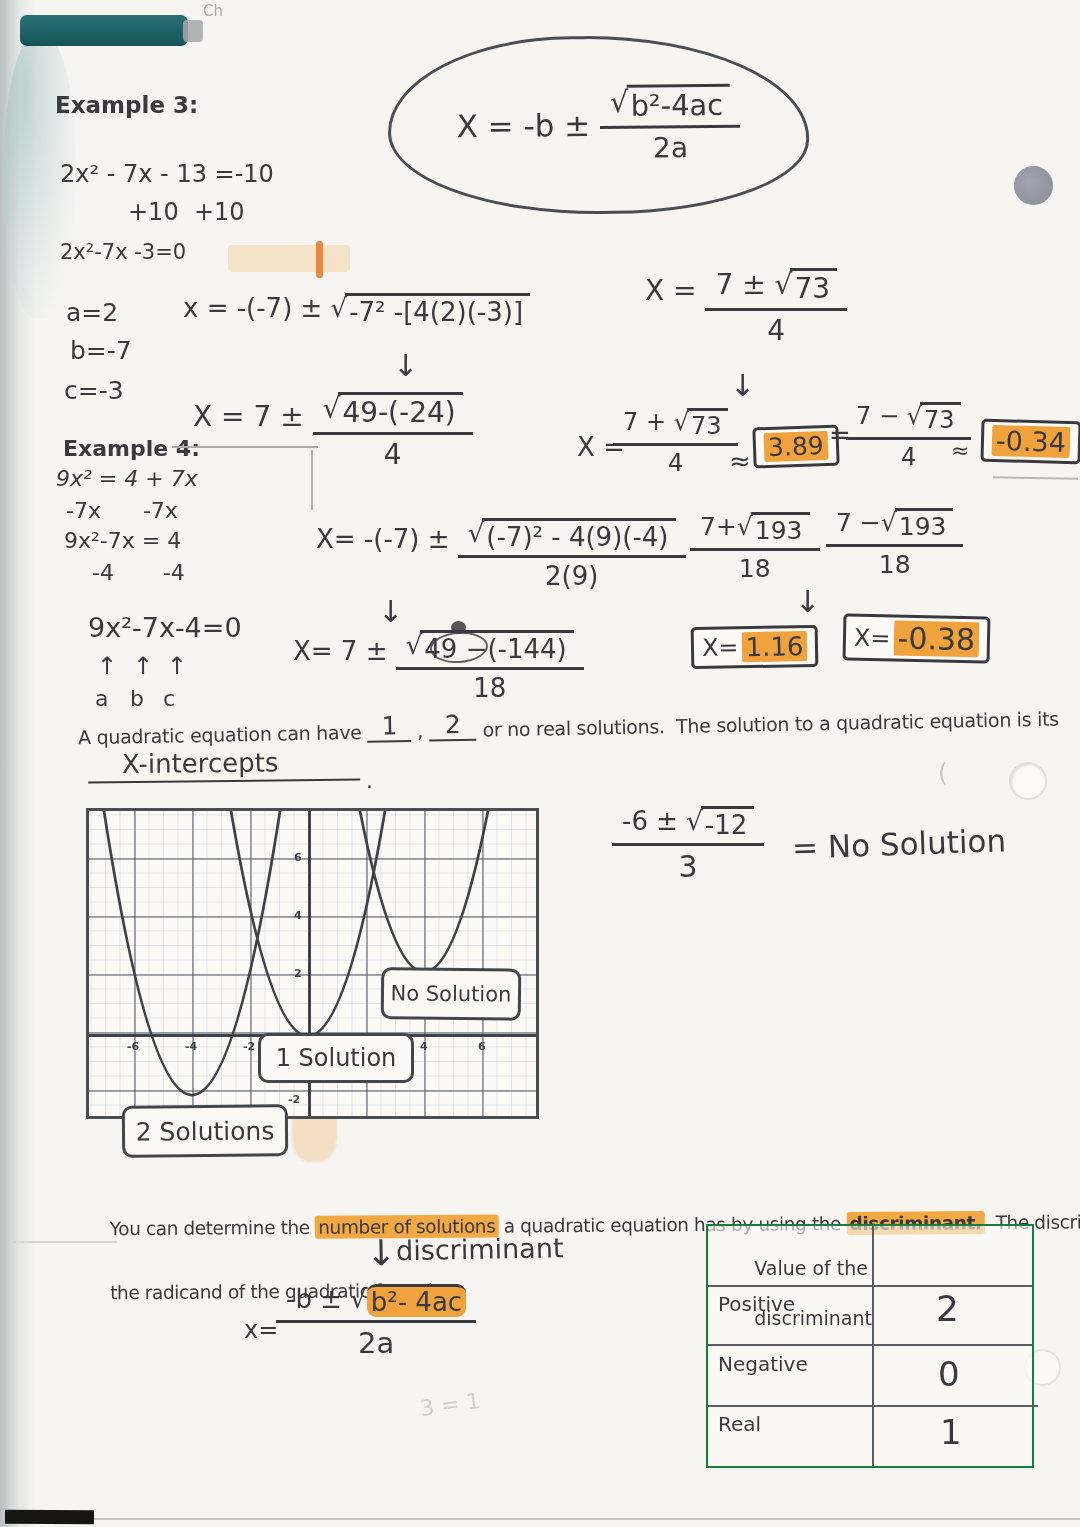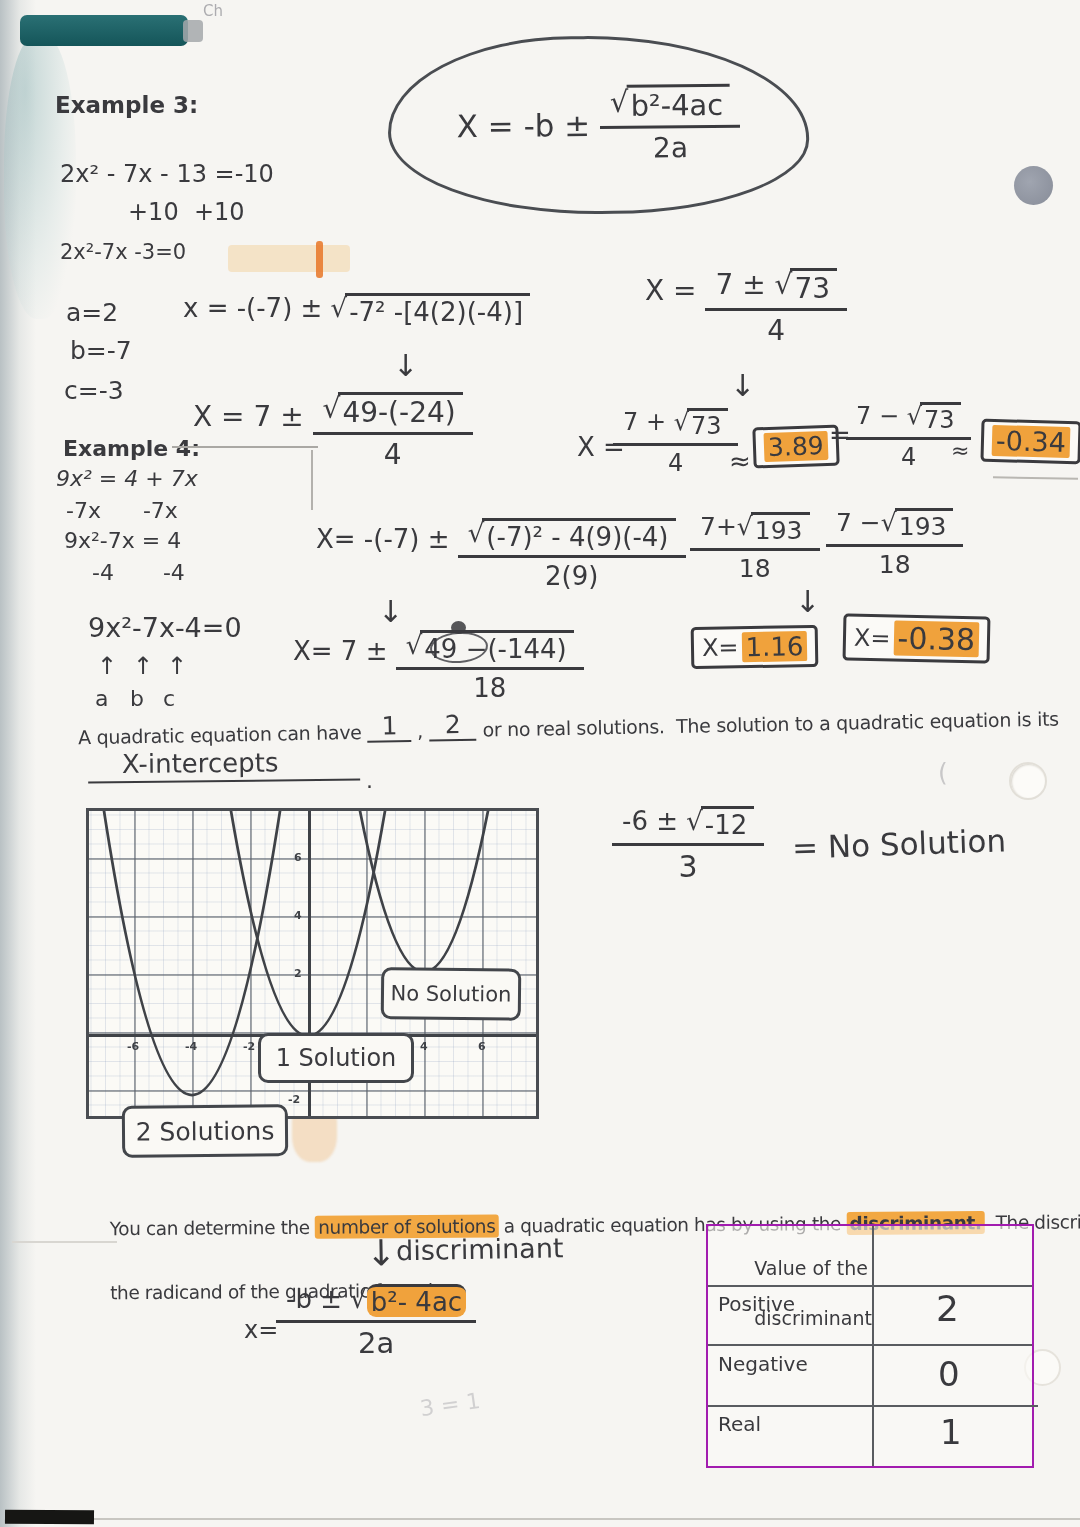--- a/index.html
+++ b/index.html
@@ -75,21 +75,21 @@
   <span class="abs hw bold" style="left:55px;top:92px;font-size:23px;">Example 3:</span>
   <span class="abs hw" style="left:60px;top:160px;font-size:24px;">2x² - 7x - 13 =-10</span>
   <span class="abs hw" style="left:128px;top:198px;font-size:24px;">+10  +10</span>
   <span class="abs hw" style="left:60px;top:240px;font-size:21px;">2x²-7x -3=0</span>
   <span class="abs hw" style="left:66px;top:298px;font-size:25px;">a=2</span>
   <span class="abs hw" style="left:70px;top:336px;font-size:25px;">b=-7</span>
   <span class="abs hw" style="left:64px;top:376px;font-size:25px;">c=-3</span>
 
   <div class="abs hw" style="left:183px;top:293px;font-size:26px;display:flex;align-items:flex-start;">
     <span>x = -(-7) ± </span>
-    <span class="rad"><span class="rsign">√</span><span class="rt">-7² -[4(2)(-4)]</span></span>
+    <span class="rad"><span class="rsign">√</span><span class="rt">-7² -[4(2)(-3)]</span></span>
   </div>
   <span class="abs hw" style="left:393px;top:348px;font-size:30px;">↓</span>
 
   <div class="abs hw" style="left:193px;top:392px;font-size:28px;display:flex;align-items:flex-start;">
     <span style="margin-top:8px;">X = 7 ± </span>
     <span class="frac">
       <span class="num"><span class="rad"><span class="rsign">√</span><span class="rt">49-(-24)</span></span></span>
       <span class="den">4</span>
     </span>
   </div>
@@ -229,21 +229,21 @@
   <div class="abs hw" style="left:366px;top:1234px;transform:rotate(-1deg);display:flex;align-items:flex-start;">
     <span style="font-size:36px;line-height:36px;">↓</span>
     <span style="font-size:27px;">discriminant</span>
   </div>
   <span class="abs hw" style="left:244px;top:1316px;font-size:24px;">x=</span>
   <span class="abs frac hw" style="left:276px;top:1284px;font-size:26px;">
     <span class="num"><span>-b ± √</span><span class="rt hl" style="border-top-color:#3a3a3e;border-radius:9px;">b²- 4ac</span></span>
     <span class="den" style="font-size:29px;">2a</span>
   </span>
 
-  <div class="abs" style="left:706px;top:1224px;width:324px;height:240px;border:2px solid #a21caf;background:rgba(251,250,247,.6);">
+  <div class="abs" style="left:706px;top:1224px;width:324px;height:240px;border:2px solid #15803d;background:rgba(251,250,247,.6);">
     <div class="abs" style="left:164px;top:0;width:2px;height:240px;background:#595c60;"></div>
     <div class="abs" style="left:0;top:59px;width:324px;height:2px;background:#595c60;"></div>
     <div class="abs" style="left:0;top:118px;width:324px;height:2px;background:#595c60;"></div>
     <div class="abs" style="left:0;top:179px;width:330px;height:2px;background:#595c60;"></div>
     <div class="abs hw" style="left:10px;top:5px;font-size:19px;line-height:25px;">
       <span>Value of the</span><br>
       <span>discriminant</span>
     </div>
     <span class="abs hw" style="left:10px;top:66px;font-size:20px;">Positive</span>
     <span class="abs hw" style="left:228px;top:62px;font-size:36px;">2</span>

